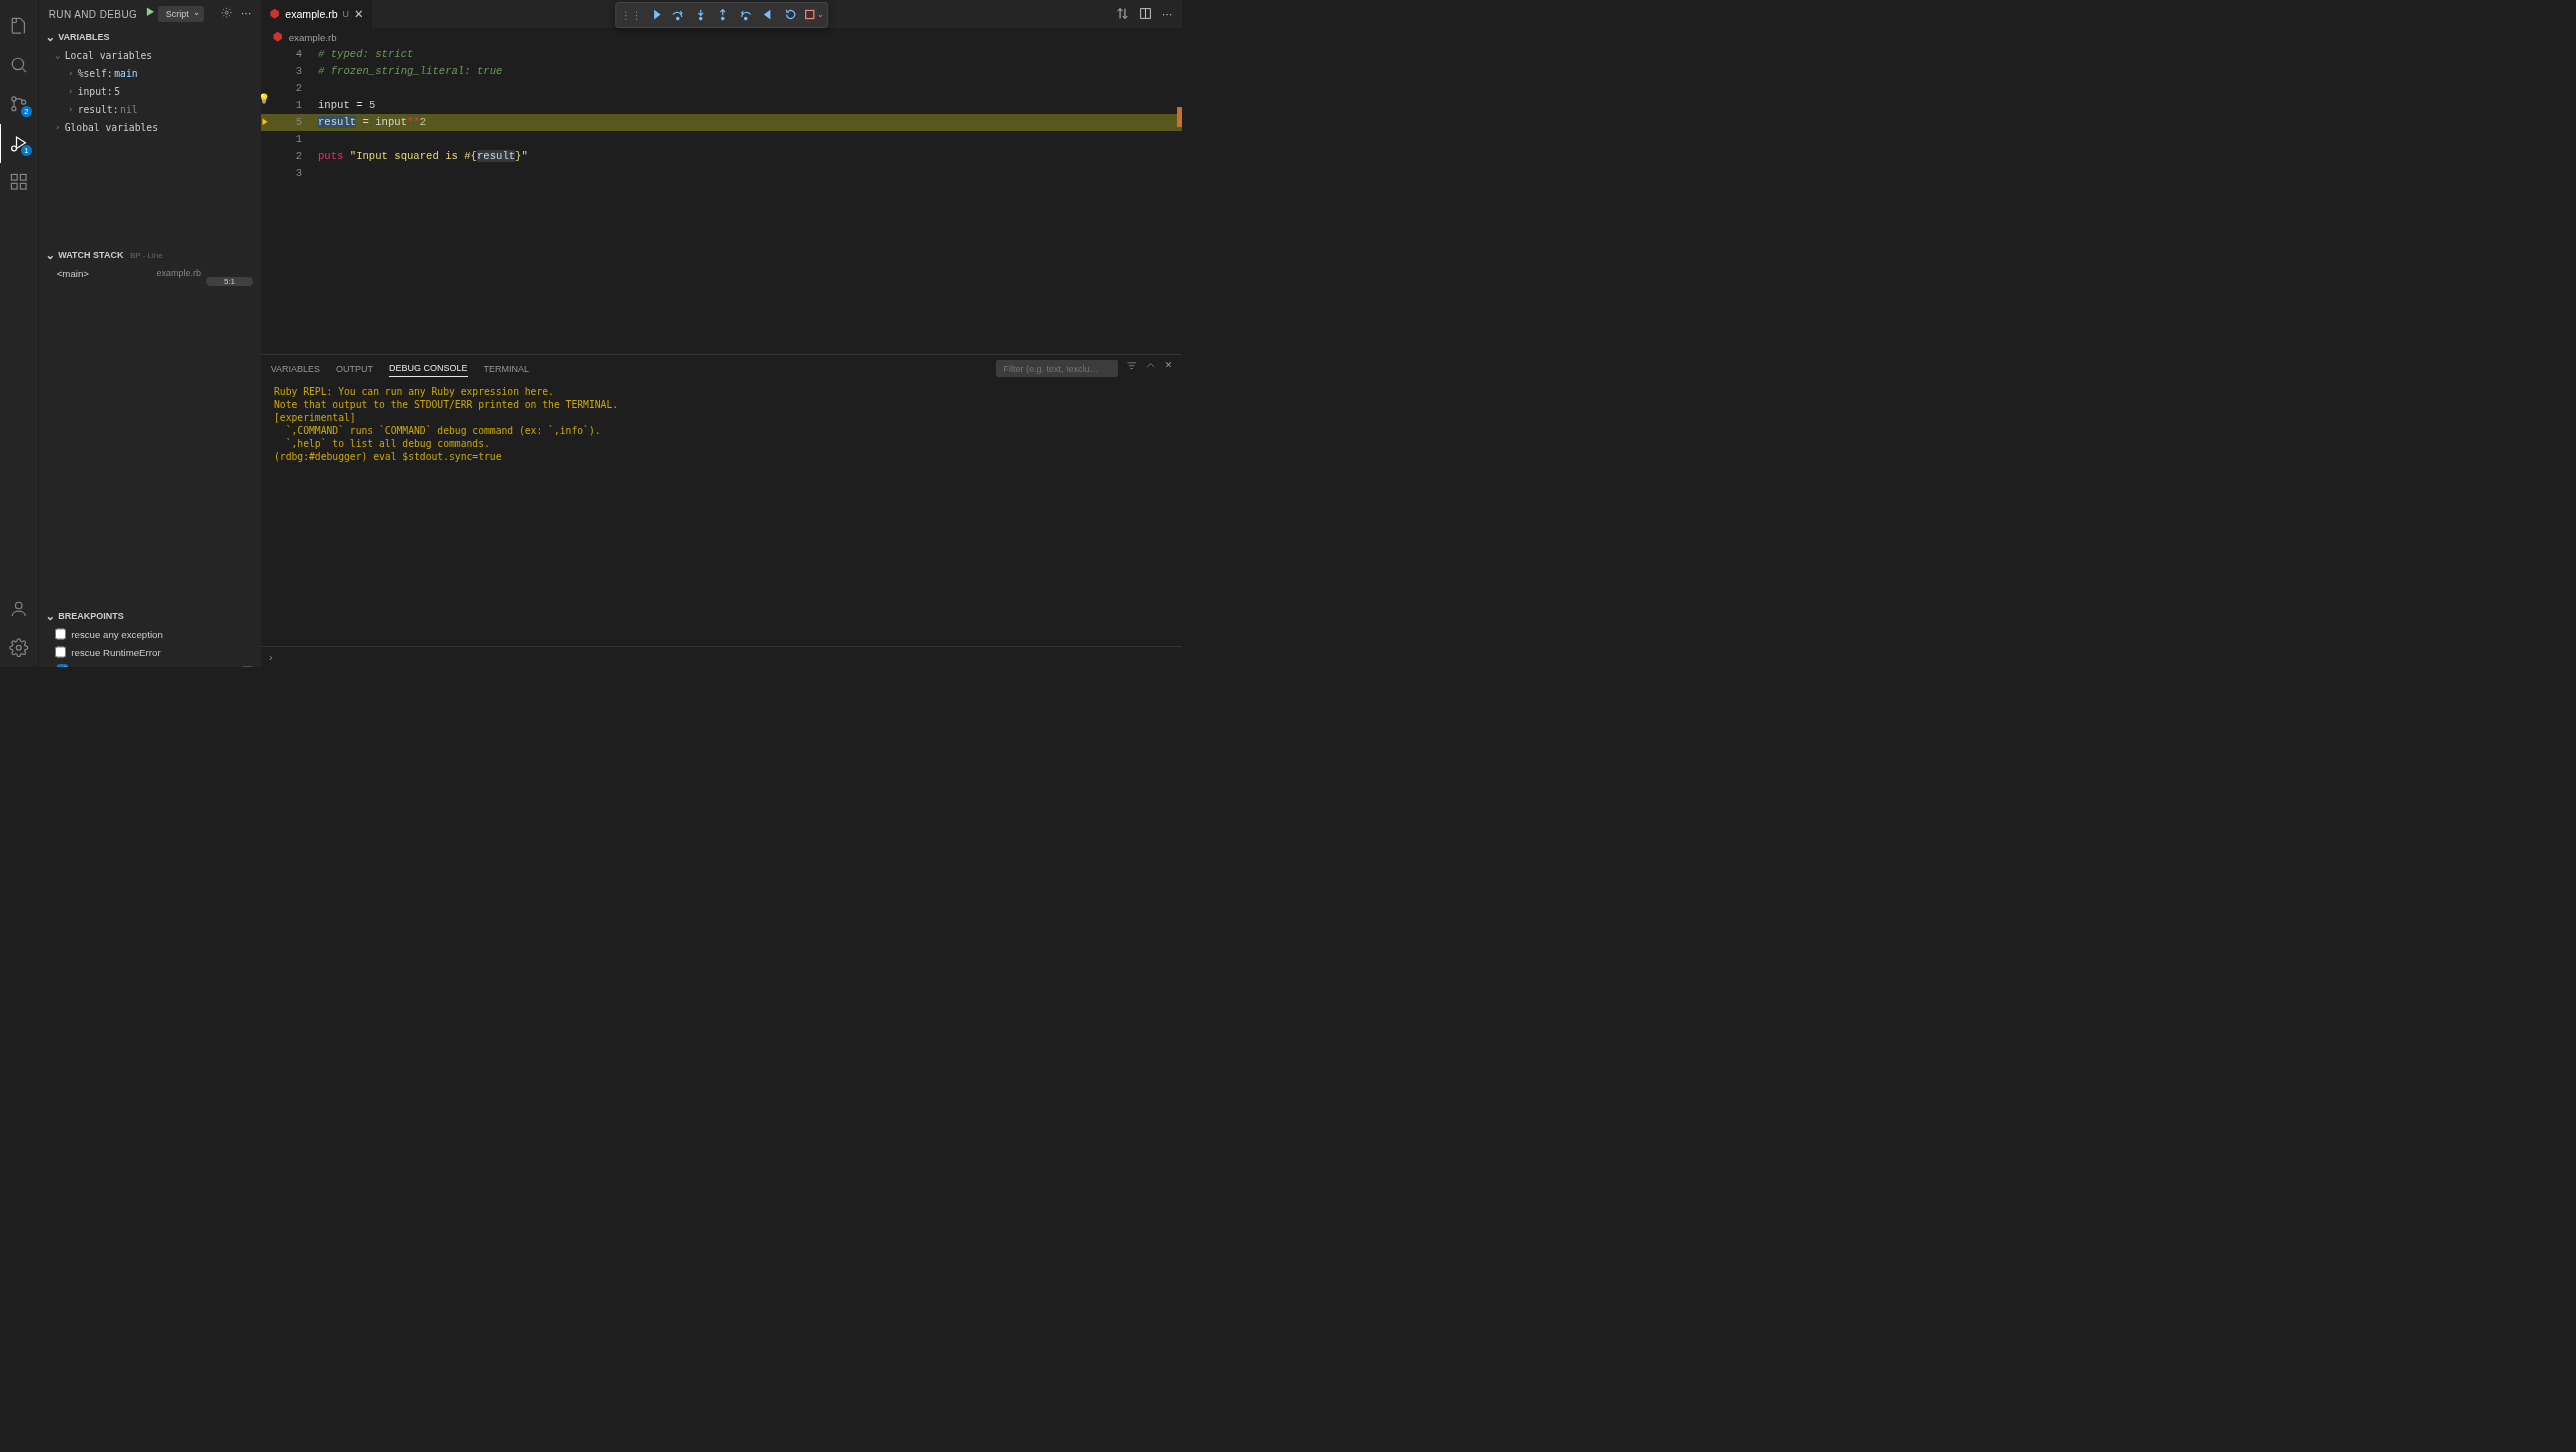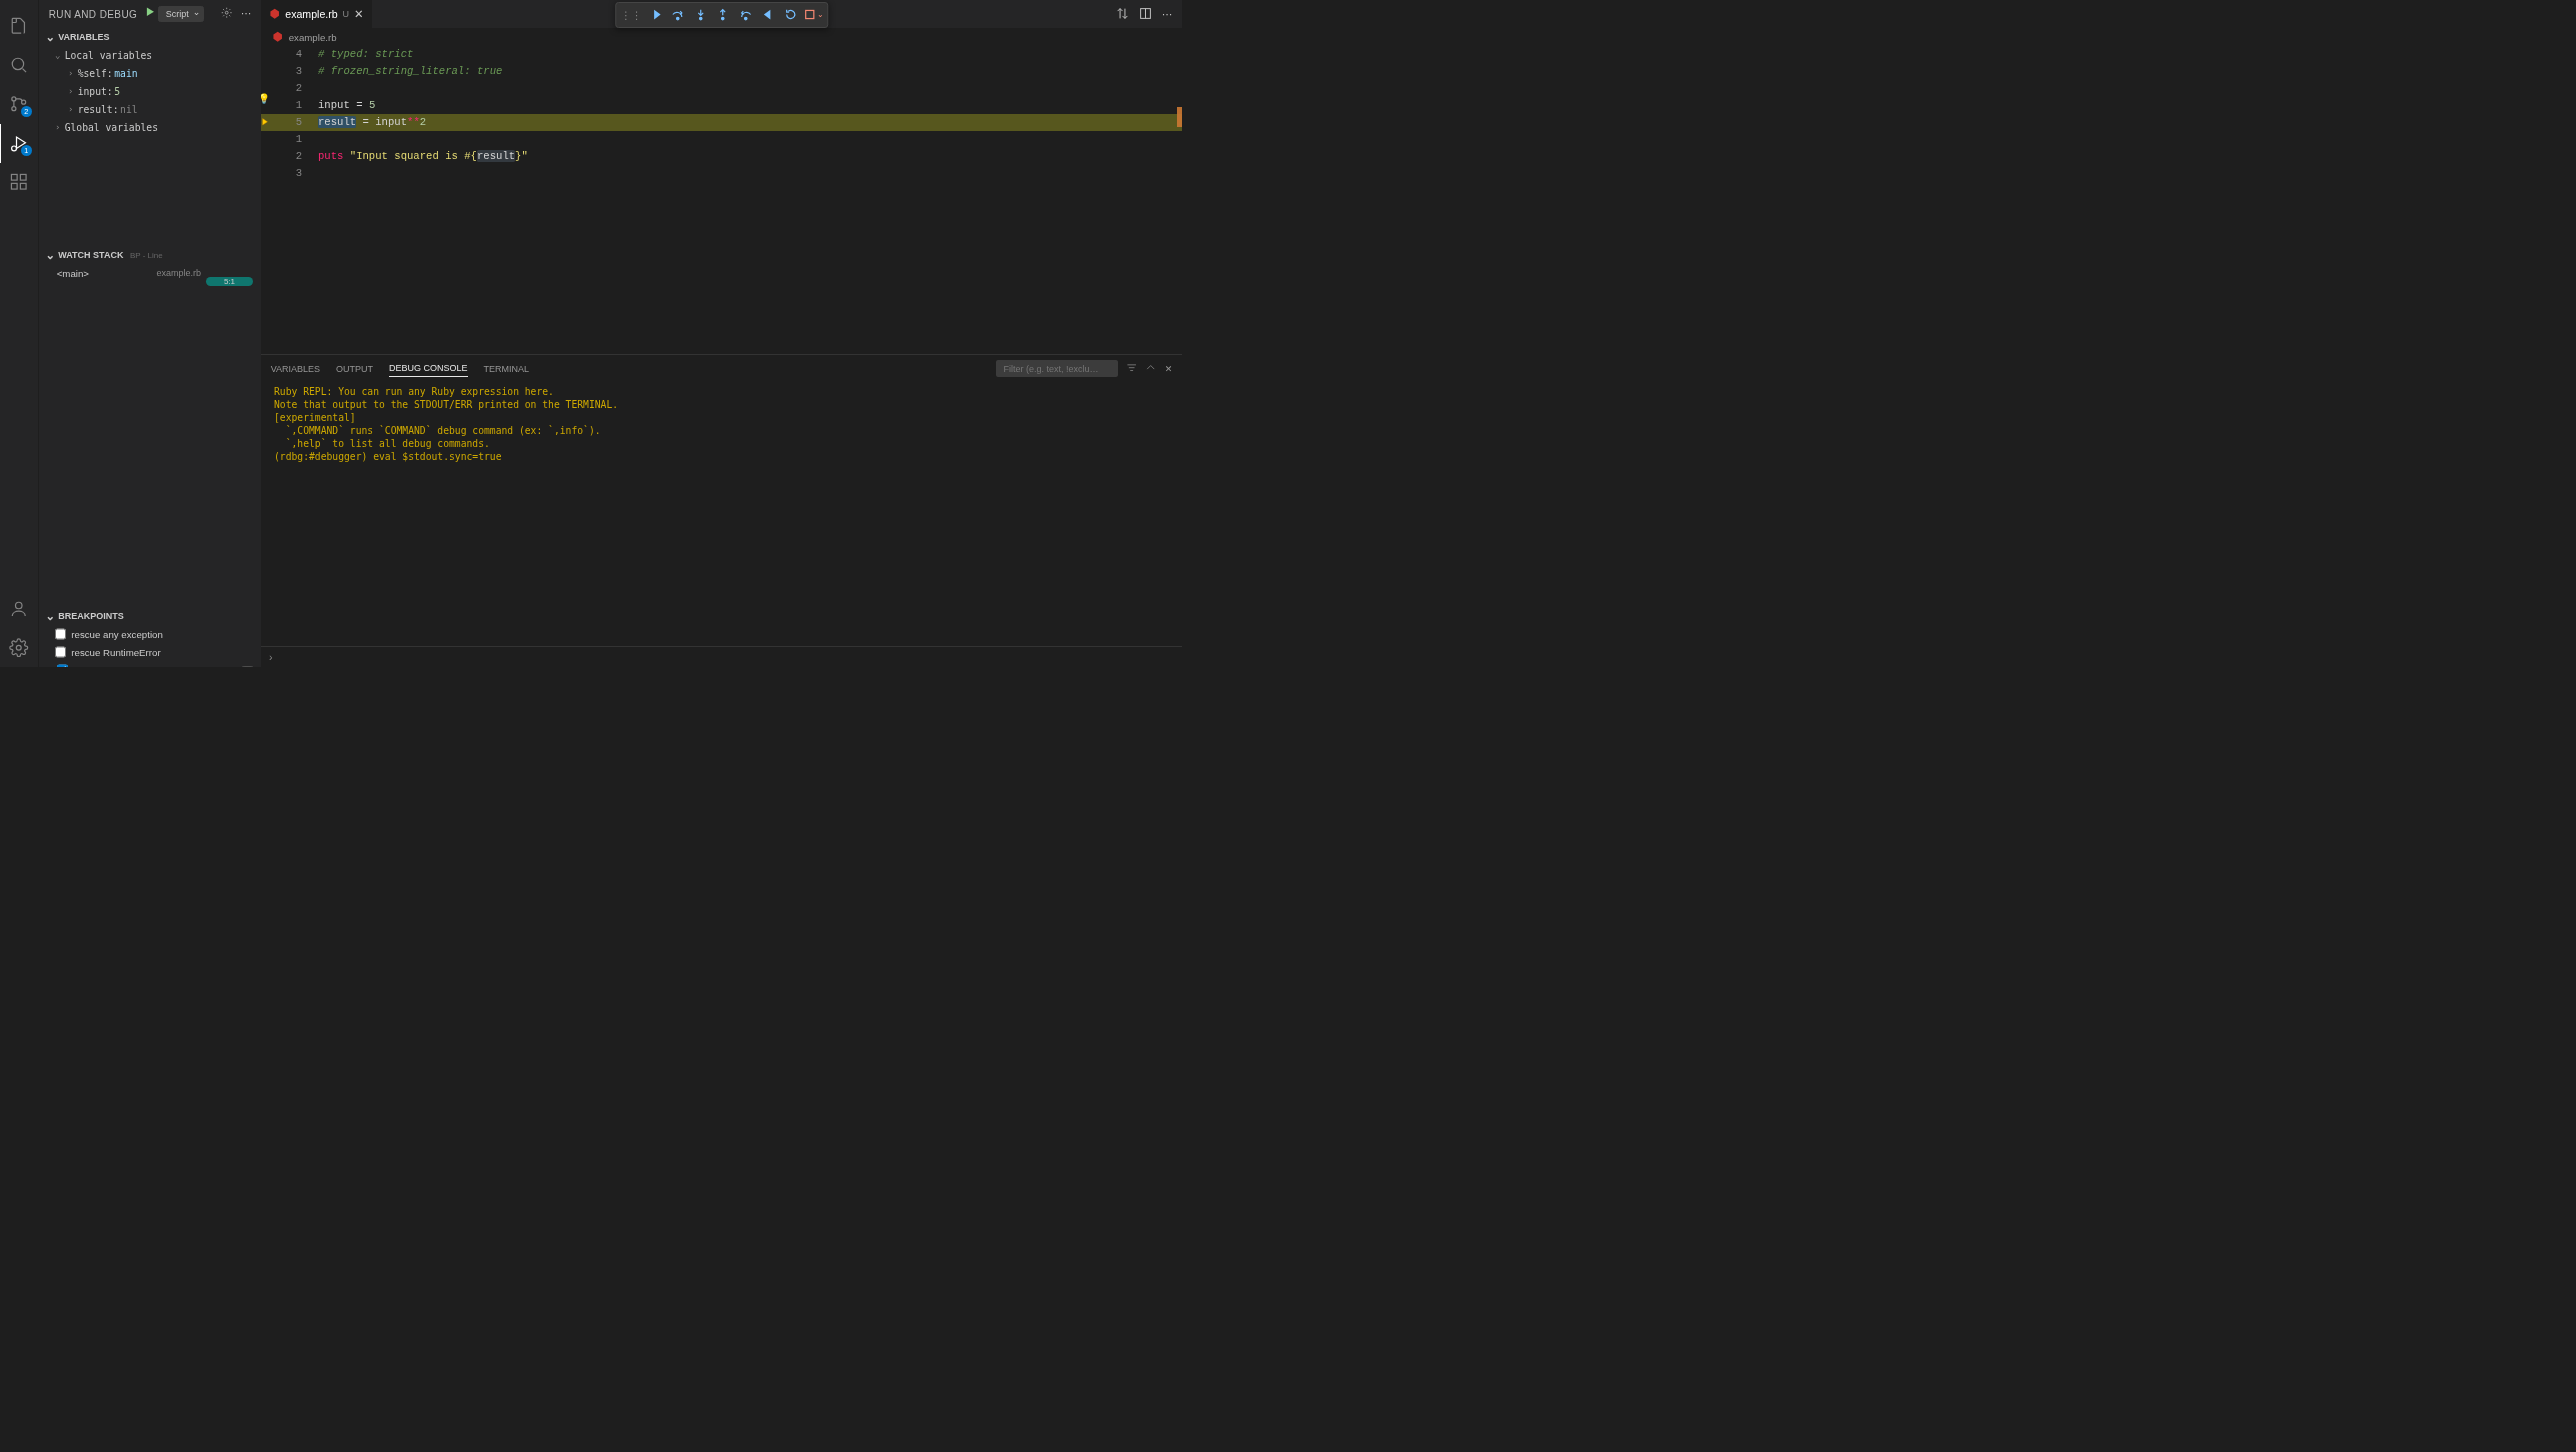--- a/index.html
+++ b/index.html
@@ -127,21 +127,21 @@
 .stack-row {
   display: flex;
   align-items: center;
   height: 18px;
   padding: 0 8px;
   font-size: 9.7px;
 }
 .stack-main { color: #cccccc; padding-left: 9.7px;}
 .stack-file { margin-left: auto; color: #858585; font-size: 9px; }
 .stack-loc {
-  background: #0f766e;
+  background: #404040;
   border-radius: 6.5px;
   padding: 0 18px;
   margin-left: 4.9px;
   font-size: 8px;
   margin-top: 16px;
 }
 .bp-row {
   display: flex;
   align-items: center;
   height: 18px;
@@ -283,21 +283,21 @@
   height: 27px;
   display: flex;
   align-items: center;
   padding: 0 9.7px;
   gap: 16px;
   font-size: 9px;
   color: #969696;
 }
 .panel-tab { cursor: pointer; padding: 3.2px 0; }
 .panel-tab.active { color: #e7e7e7; border-bottom: 0.8px solid #e7e7e7; }
-.panel-right { margin-left: auto; display: flex; align-items: center; gap: 8px; }
+.panel-right { margin-left: auto; display: flex; align-items: flex-start; gap: 8px; }
 .filter-input {
   background: #3c3c3c;
   border: 0.8px solid #3c3c3c;
   color: #cccccc;
   font-size: 9px;
   padding: 2.4px 6.5px;
   width: 122px;
   border-radius: 1.6px;
 }
 .console-content {

